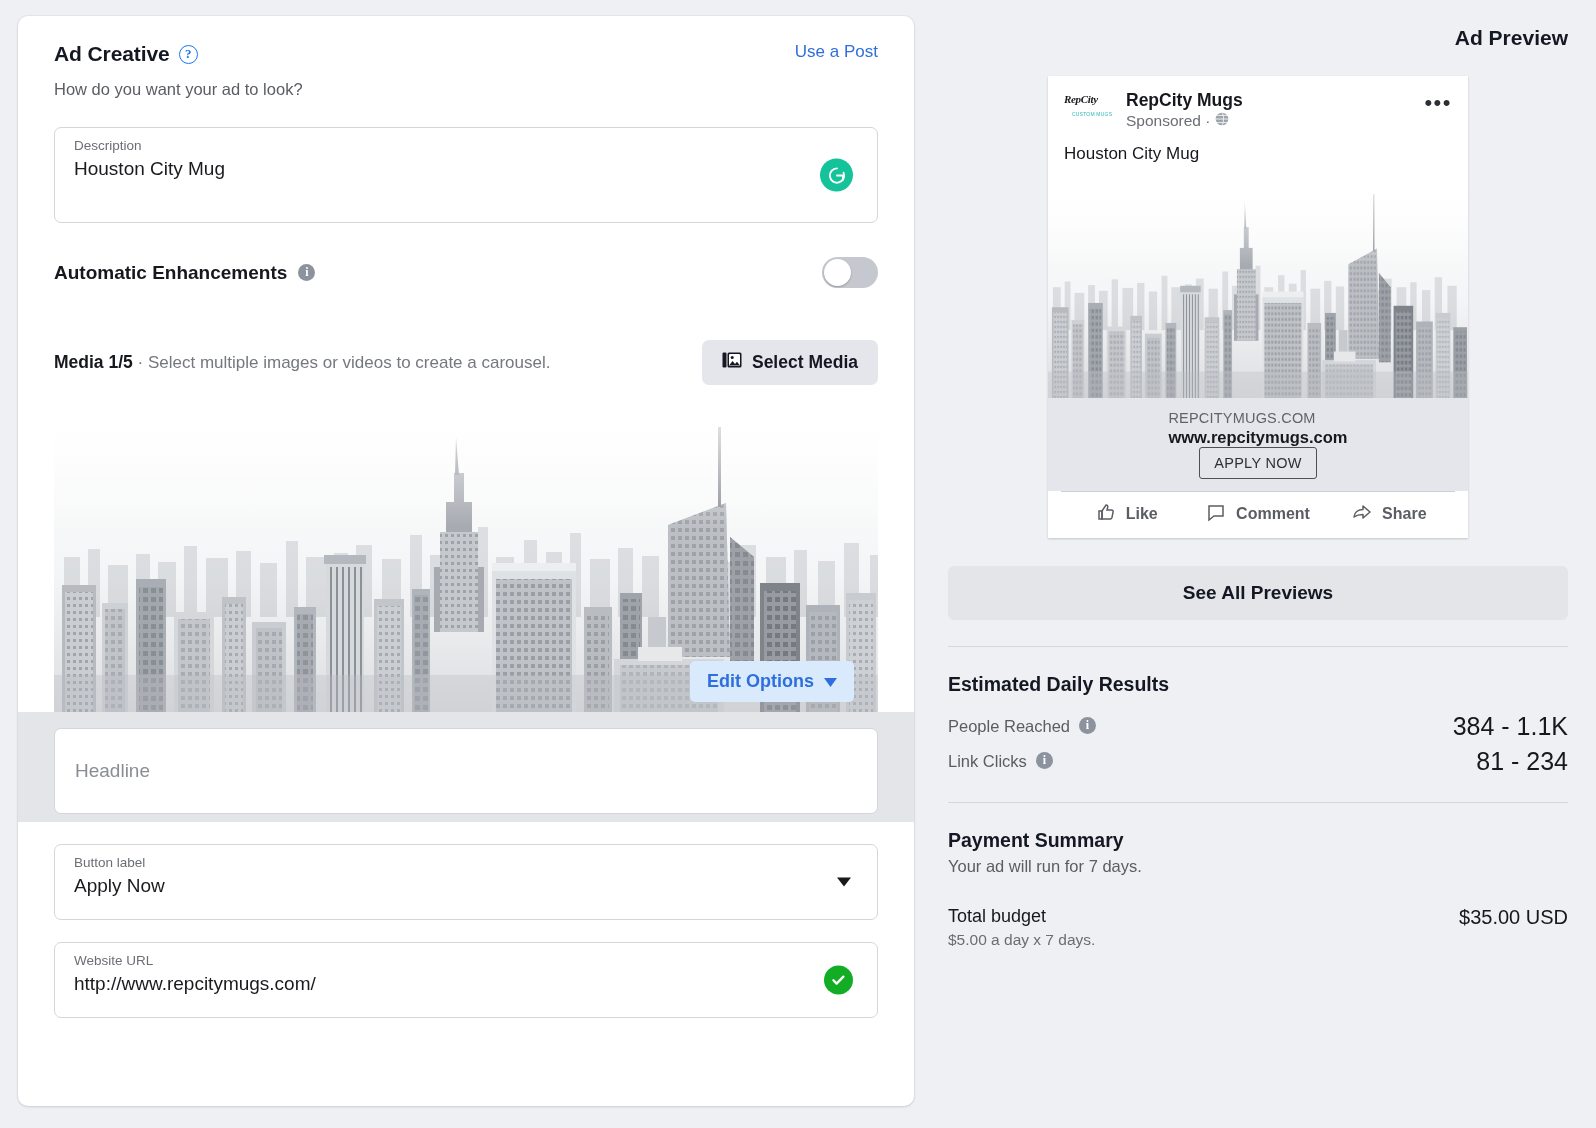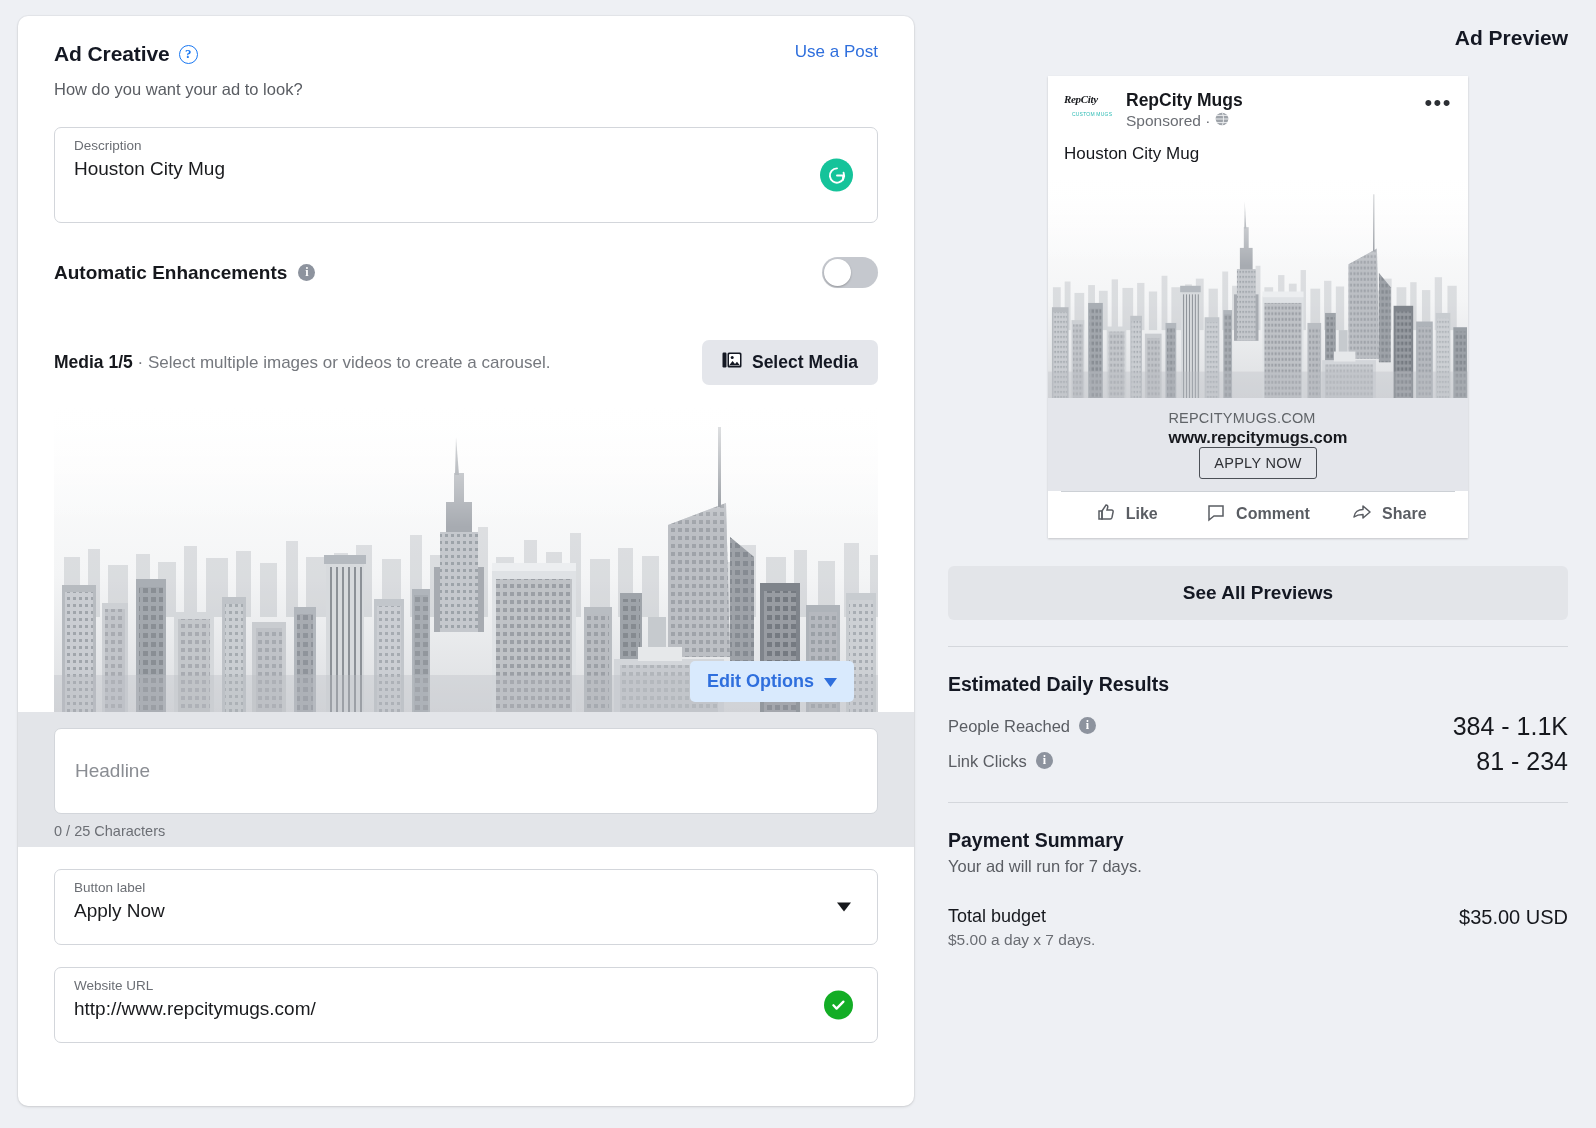--- a/index.html
+++ b/index.html
@@ -379,21 +379,20 @@
                 <path d="M0 0h13L6.5 9z" fill="#2f6fdd"></path>
               </svg>
           </span>
         </div>
       </div>
 
       <div class="headline-wrap">
         <div class="headline-box">
           <span class="headline-ph">Headline</span>
         </div>
-        <div class="char-count">0 / 25 Characters</div>
       </div>
 
       <div class="field sel">
         <span class="field-label">Button label</span>
         <span class="field-value">Apply Now</span>
         <span class="caret-down"></span>
       </div>
 
       <div class="field sel">
         <span class="field-label">Website URL</span>

